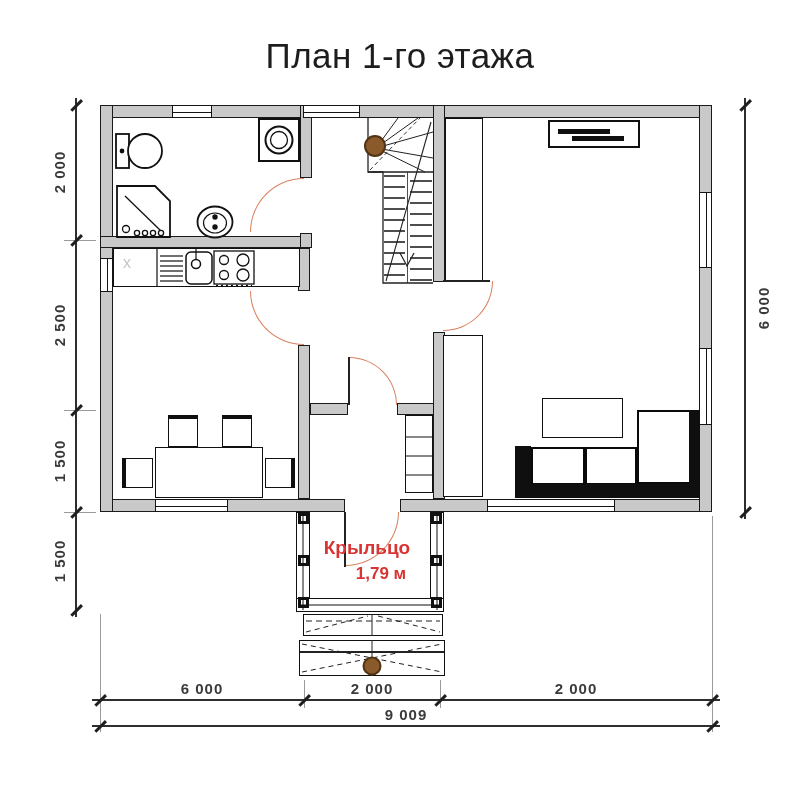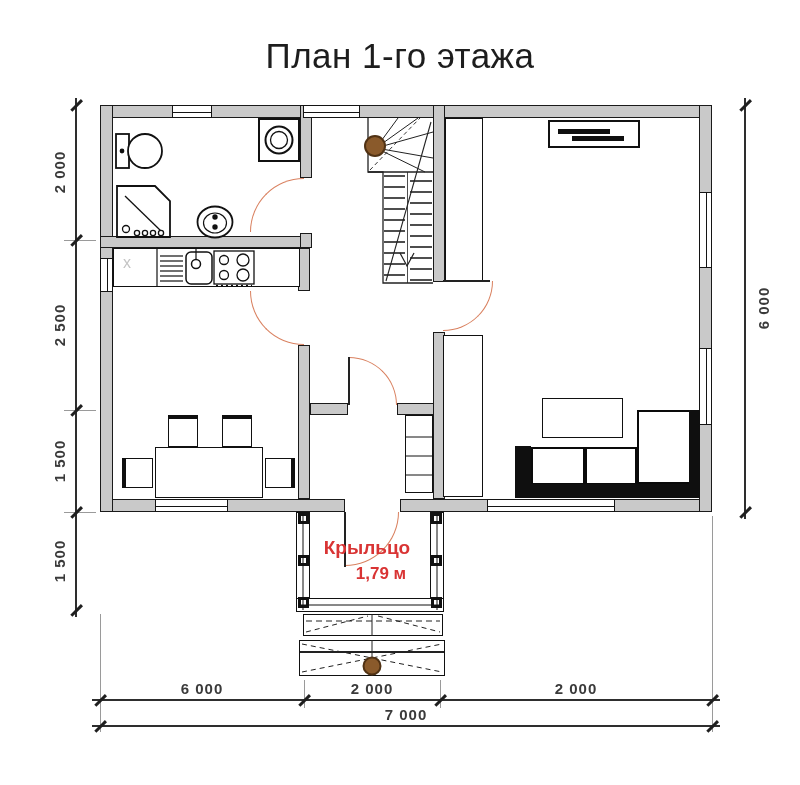--- a/index.html
+++ b/index.html
@@ -281,15 +281,15 @@
   <div class="tick" style="left:92.5px;top:698.7px;"></div>
   <div class="tick" style="left:296.5px;top:698.7px;"></div>
   <div class="tick" style="left:432.5px;top:698.7px;"></div>
   <div class="tick" style="left:704.5px;top:698.7px;"></div>
   <div class="hlabel" style="left:202px;top:697px;">6 000</div>
   <div class="hlabel" style="left:372px;top:697px;">2 000</div>
   <div class="hlabel" style="left:576px;top:697px;">2 000</div>
   <div class="dimline" style="left:92px;top:725.4px;width:628px;height:1.3px;"></div>
   <div class="tick" style="left:92.5px;top:724.7px;"></div>
   <div class="tick" style="left:704.5px;top:724.7px;"></div>
-  <div class="hlabel" style="left:406px;top:723px;">7 000</div>
+  <div class="hlabel" style="left:406px;top:723px;">9 009</div>
 
 </div>
 
 </body></html>

